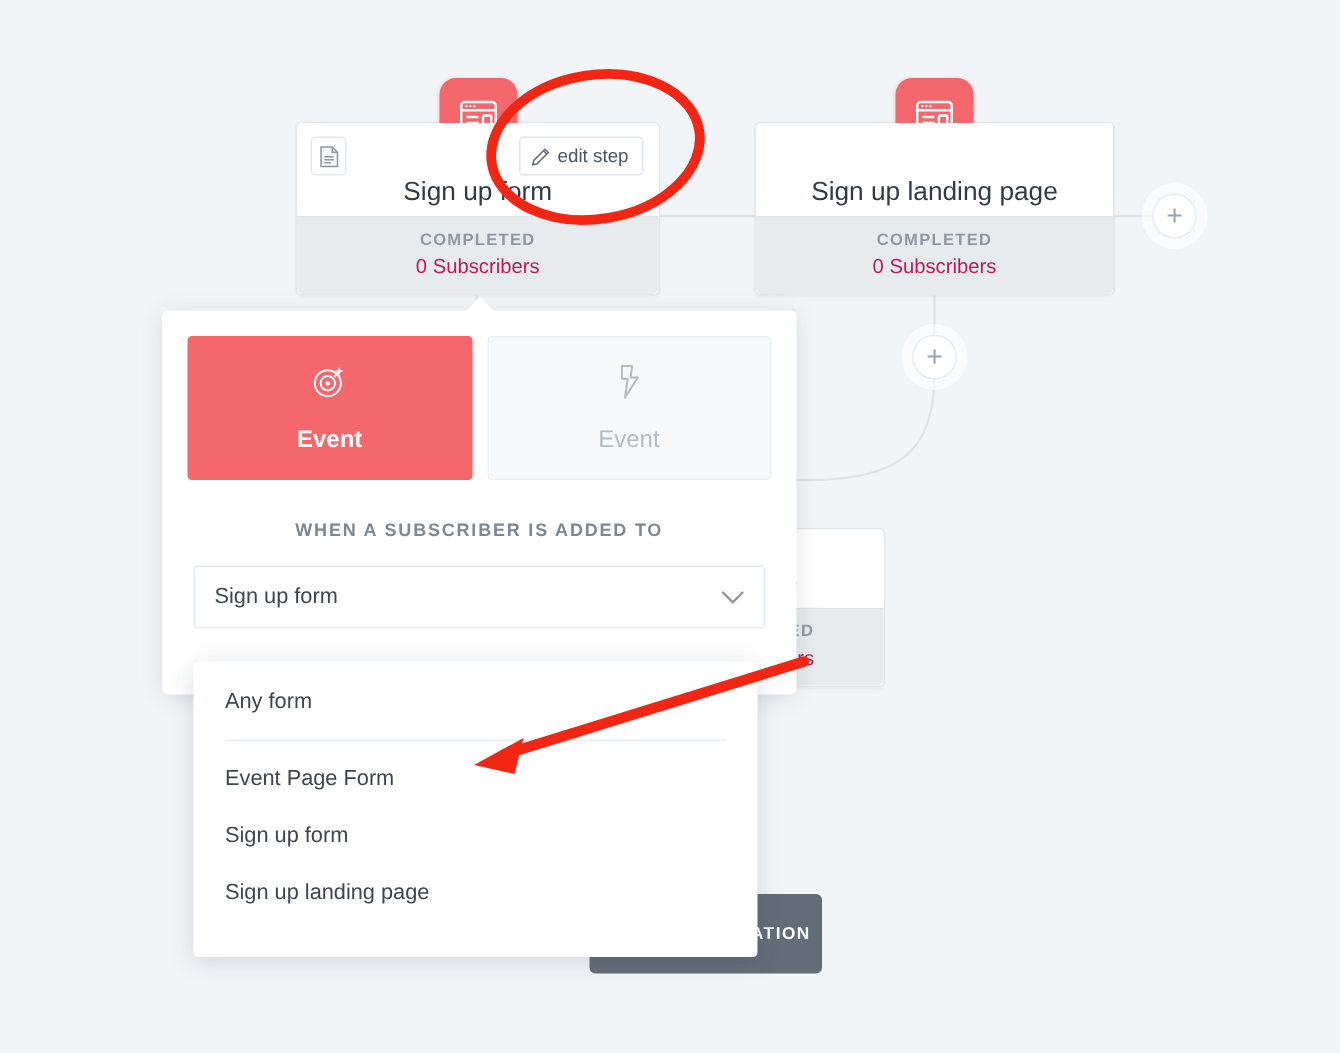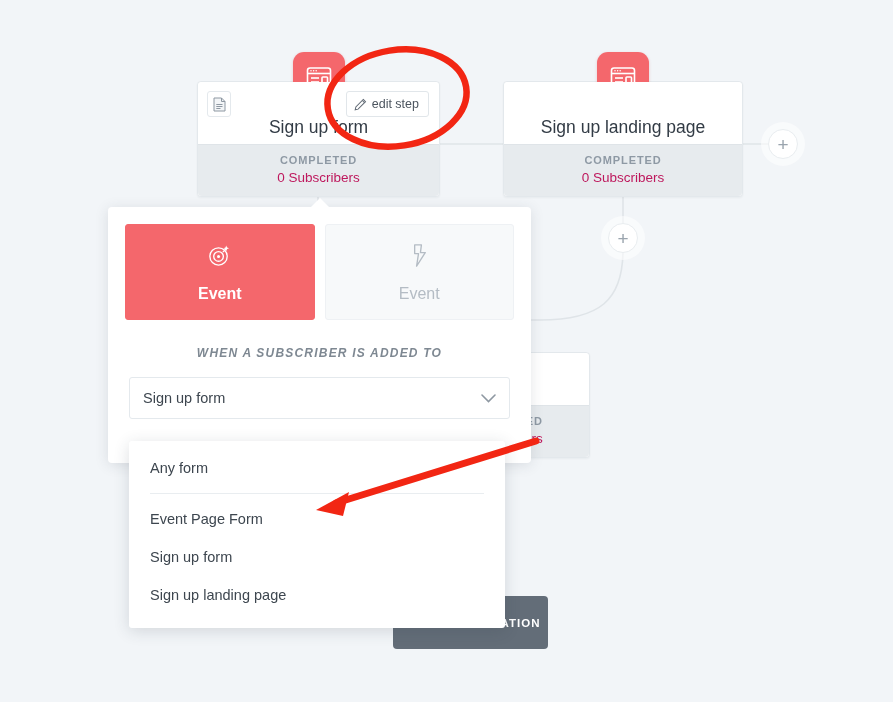--- a/index.html
+++ b/index.html
@@ -163,21 +163,20 @@
   }
   .tab .tab-label { line-height: 1; }
 
   .field-label {
     margin-top: 26px;
     text-align: center;
     font-size: 12px;
     font-weight: bold;
     letter-spacing: 1.2px;
     color: #7e8892;
-    font-style: italic;
   }
   .select {
     margin: 17px 21px 0 21px;
     height: 42px;
     border: 1px solid #e4e9ed;
     border-radius: 3px;
     display: flex; align-items: center;
     padding: 0 13px;
     font-size: 14.5px;
     color: #3d464f;
@@ -195,21 +194,21 @@
 
   
   #dropdown {
     position: absolute;
     left: 129px; top: 441px;
     width: 376px;
     background: #ffffff;
     border-radius: 3px;
     box-shadow: 0 3px 16px rgba(45,55,68,.16);
     z-index: 40;
-    padding: 8px 0 14px;
+    padding: 8px 0 24px;
   }
   .opt {
     padding: 11px 21px;
     font-size: 14.5px;
     color: #3d464f;
     cursor: pointer;
   }
   .opt-sep {
     height: 1px;
     background: #e9edf0;

